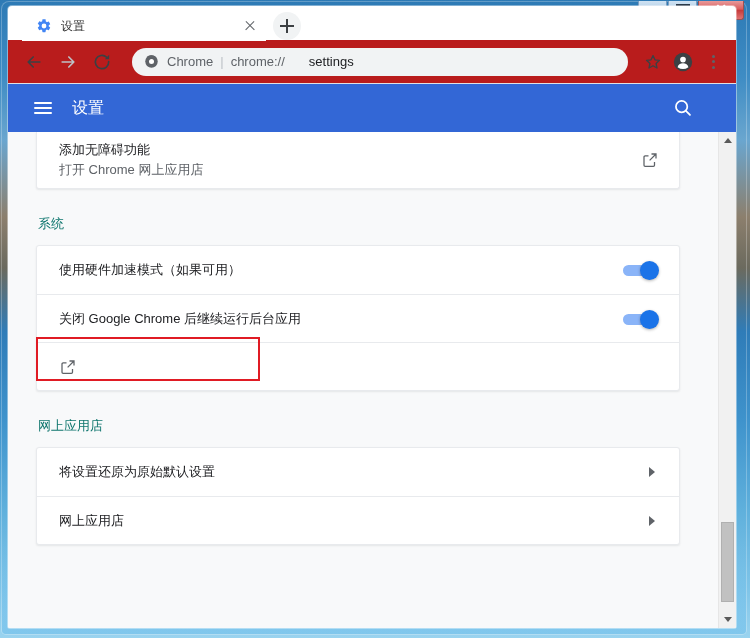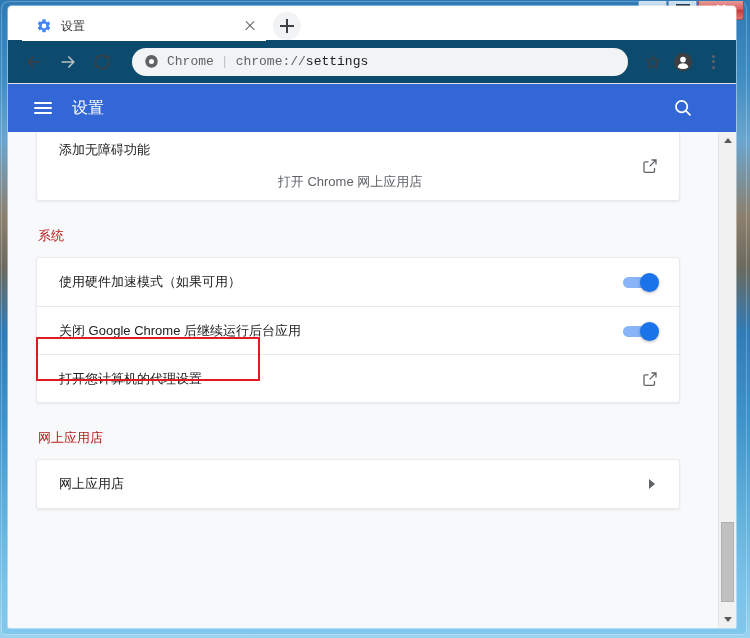--- a/index.html
+++ b/index.html
@@ -183,27 +183,26 @@
   .newtab-btn::before {
     left: 7px; top: 13.3px; width: 14px; height: 1.6px;
   }
   .newtab-btn::after {
     left: 13.2px; top: 7px; width: 1.6px; height: 14px;
   }
 
   
   .toolbar {
     height: 44px;
-    background: #0c4a6e;
+    background: #b91c1c;
     display: flex;
     align-items: center;
     padding: 0 10px 0 12px;
     box-sizing: border-box;
     border-bottom: 1px solid #dfe1e5;
-    font-family: Liberation Mono, monospace;
   }
   .nav-icon {
     width: 28px;
     height: 28px;
     flex: 0 0 28px;
     display: flex;
     align-items: center;
     justify-content: center;
     cursor: pointer;
     margin-right: 6px;
@@ -231,21 +230,21 @@
   }
   .omni-sep {
     color: #bdc1c6;
     font-size: 13px;
     margin: 0 7px;
   }
   .omni-url {
     font-size: 13px;
     color: #5f6368;
   }
-  .omni-url b { color: #202124; font-weight: normal; }
+  .omni-url b { color: #202124; font-weight: normal; margin-left: 24px; }
   .tool-btn {
     width: 26px; height: 26px;
     flex: 0 0 26px;
     display: flex;
     align-items: center;
     justify-content: center;
     cursor: pointer;
     margin-left: 4px;
   }
   .dots {
@@ -344,27 +343,26 @@
   }
   .row-primary {
     font-size: 13px;
     color: #202124;
     line-height: 20px;
   }
   .row-secondary {
     font-size: 13px;
     color: #5f6368;
     line-height: 20px;
-    margin-top: 12px;
-    text-align: center;
+    margin-top: 0;
   }
 
   .section-title {
     font-size: 13px;
-    color: #b91c1c;
+    color: #0f766e;
     margin: 26px 0 12px 30px;
   }
 
   
   .toggle {
     flex: 0 0 36px;
     width: 36px;
     height: 14px;
     position: relative;
     cursor: pointer;
@@ -589,33 +587,38 @@
             <div class="row-labels">
               <div class="row-primary">关闭 Google Chrome 后继续运行后台应用</div>
             </div>
             <div class="toggle">
               <span class="track"></span>
               <span class="knob"></span>
             </div>
           </div>
 
           <div class="row">
-            <div class="row-labels">
-              <div class="row-primary">打开您计算机的代理设置</div>
-            </div>
             <svg class="ext-link" viewBox="0 0 24 24">
               <path fill="none" stroke="#5f6368" stroke-width="1.7" d="M14 4h6v6M20 4l-8.5 8.5"></path>
               <path fill="none" stroke="#5f6368" stroke-width="1.7" d="M18 14.5V19a1.5 1.5 0 0 1-1.5 1.5h-11A1.5 1.5 0 0 1 4 19V8a1.5 1.5 0 0 1 1.5-1.5H10"></path>
             </svg>
           </div>
         </div>
 
         <div class="section-title">网上应用店</div>
         <div class="card">
 
+          <div class="row">
+            <div class="row-labels">
+              <div class="row-primary">将设置还原为原始默认设置</div>
+            </div>
+            <div class="chevron">
+                <span></span>
+              </div>
+          </div>
 
           <div class="row">
             <div class="row-labels">
               <div class="row-primary">网上应用店</div>
             </div>
             <div class="chevron">
                 <span></span>
               </div>
           </div>
         </div>

